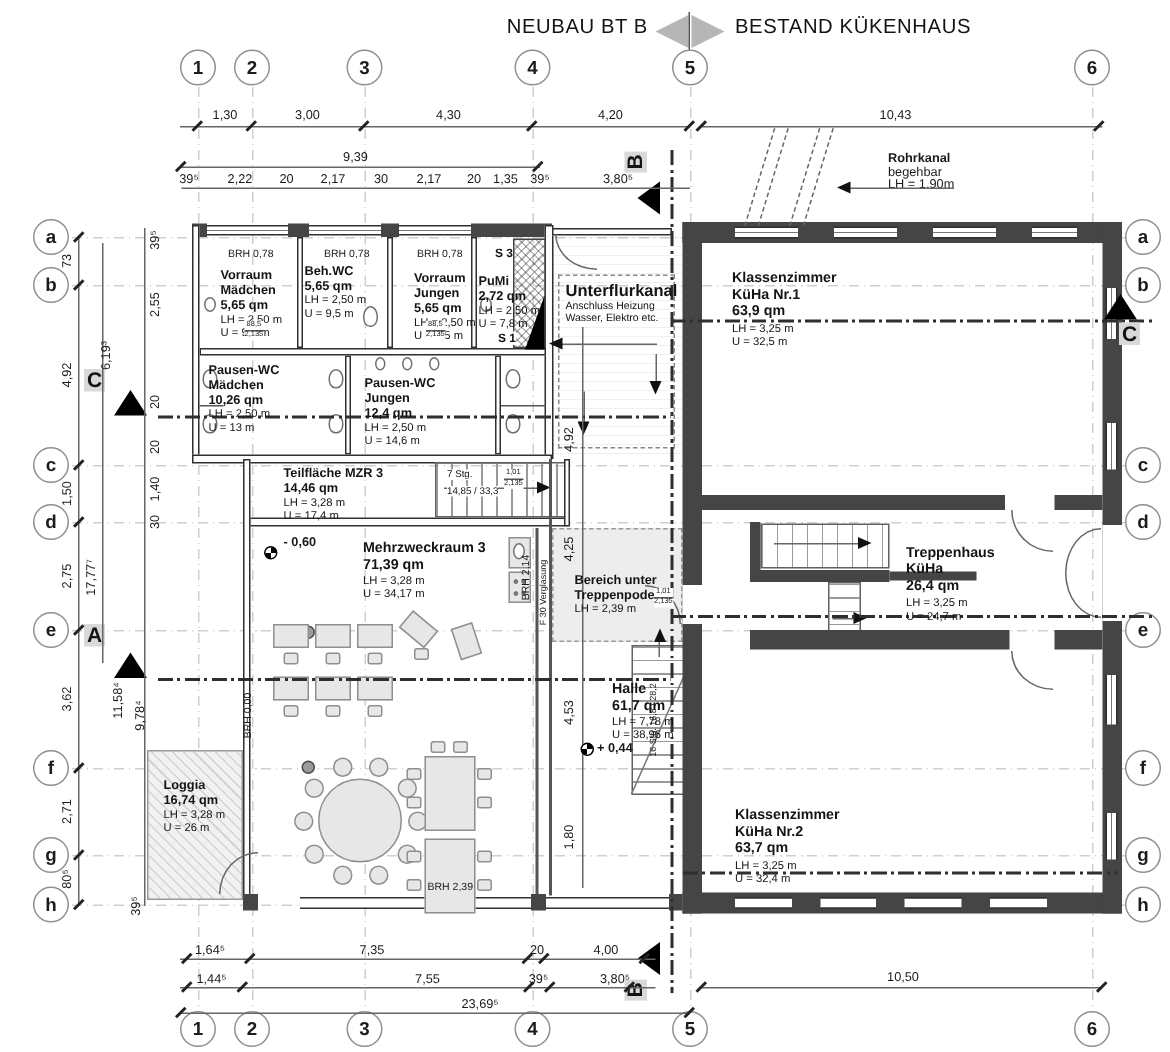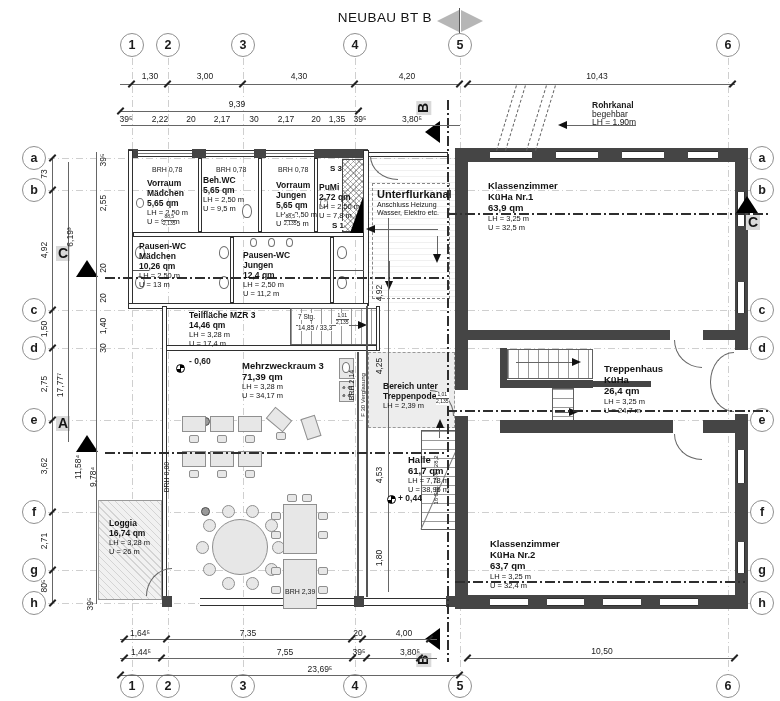--- a/index.html
+++ b/index.html
@@ -72,20 +72,21 @@
   <i class="ab glh" style="left:48px;top:348px;width:704px"></i>
   <i class="ab glh" style="left:48px;top:420px;width:704px"></i>
   <i class="ab glh" style="left:48px;top:512px;width:704px"></i>
   <i class="ab glh" style="left:48px;top:570px;width:704px"></i>
   <i class="ab glh" style="left:48px;top:603px;width:704px"></i>
 
   <span class="ab hdr" style="left:320px;top:10px;width:112px;text-align:right">NEUBAU BT B</span>
   <i class="ab tdl" style="left:437px;top:10px"></i>
   <i class="ab thin" style="left:459px;top:8px;width:1px;height:26px"></i>
   <i class="ab tdr" style="left:461px;top:10px"></i>
+  <span class="ab hdr" style="left:490px;top:10px">BESTAND KÜKENHAUS</span>
 
   <div class="ab bub" style="left:120px;top:33px">1</div>
   <div class="ab bub" style="left:156px;top:33px">2</div>
   <div class="ab bub" style="left:231px;top:33px">3</div>
   <div class="ab bub" style="left:343px;top:33px">4</div>
   <div class="ab bub" style="left:448px;top:33px">5</div>
   <div class="ab bub" style="left:716px;top:33px">6</div>
 
   <div class="ab bub" style="left:120px;top:674px">1</div>
   <div class="ab bub" style="left:156px;top:674px">2</div>
@@ -430,21 +431,21 @@
     <span class="rt">Mädchen</span>
     <span class="rt">10,26 qm</span>
     <span class="rs">LH = 2,50 m</span>
     <span class="rs">U = 13 m</span>
   </div>
   <div class="ab" style="left:243px;top:250px">
     <span class="rt">Pausen-WC</span>
     <span class="rt">Jungen</span>
     <span class="rt">12,4 qm</span>
     <span class="rs">LH = 2,50 m</span>
-    <span class="rs">U = 11,2 m</span>
+    <span class="rs">U = 14,6 m</span>
   </div>
   <div class="ab" style="left:189px;top:310px">
     <span class="rt">Teilfläche MZR 3</span>
     <span class="rt">14,46 qm</span>
     <span class="rs">LH = 3,28 m</span>
     <span class="rs">U = 17,4 m</span>
   </div>
   <div class="ab" style="left:242px;top:360px">
     <span class="rt" style="font-size:9.5px">Mehrzweckraum 3</span>
     <span class="rt" style="font-size:9.5px">71,39 qm</span>

